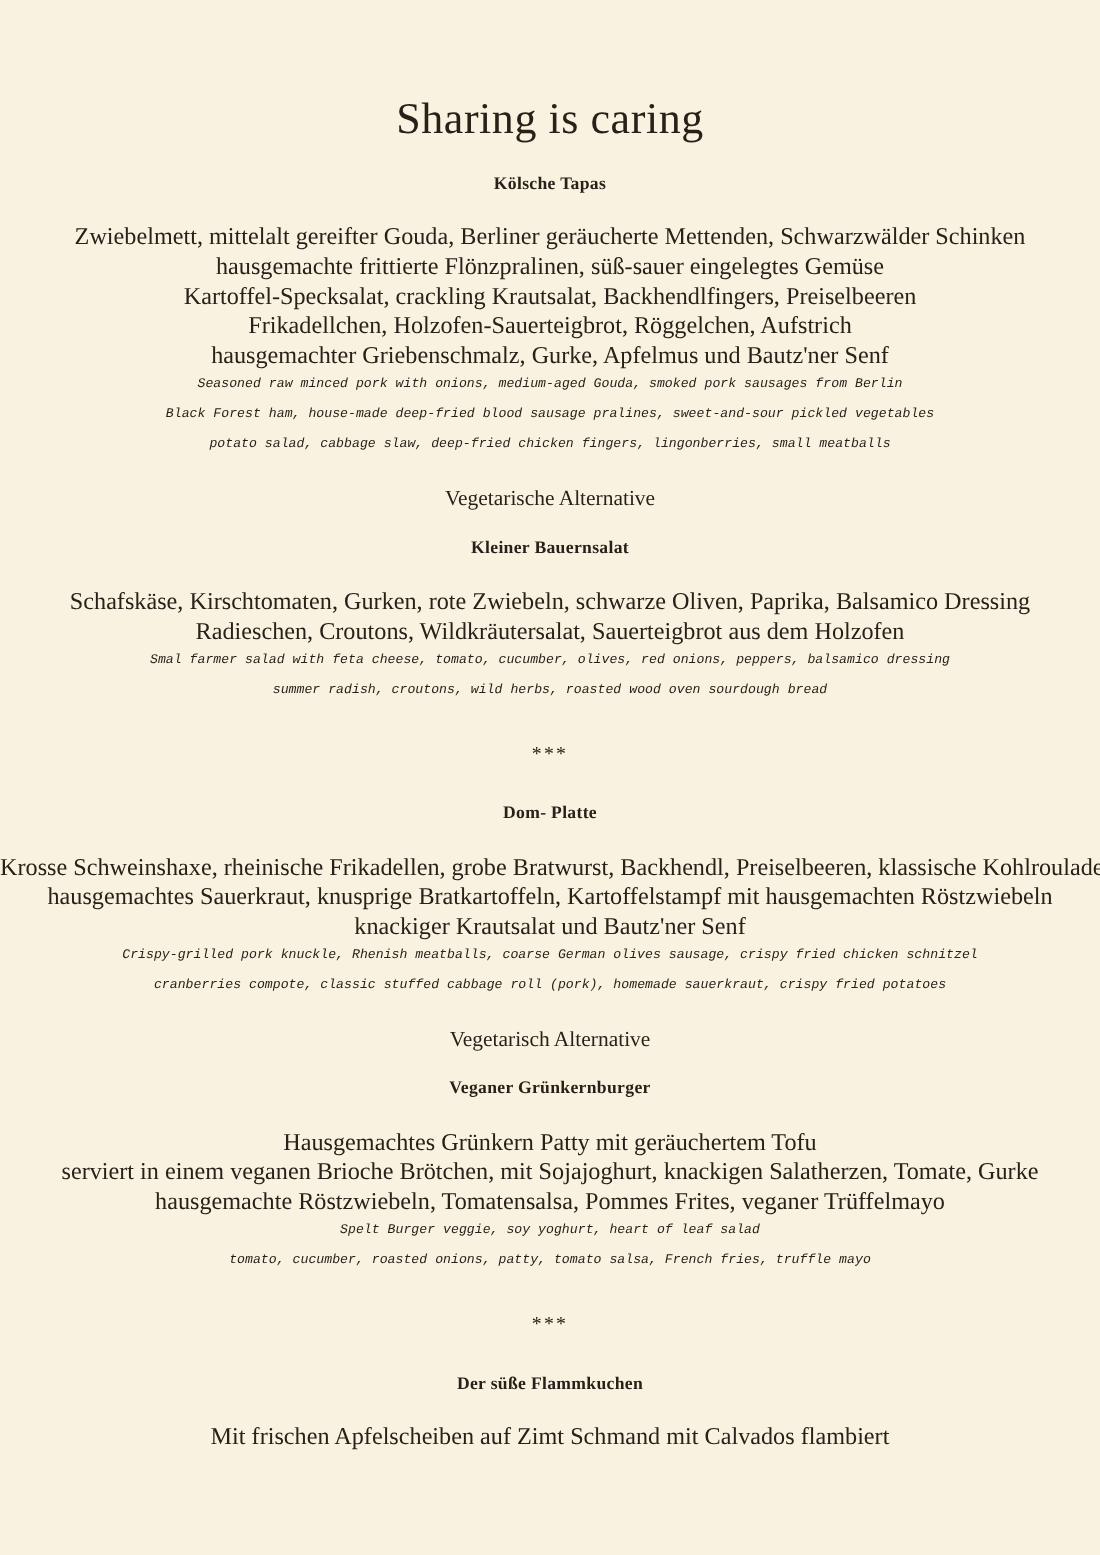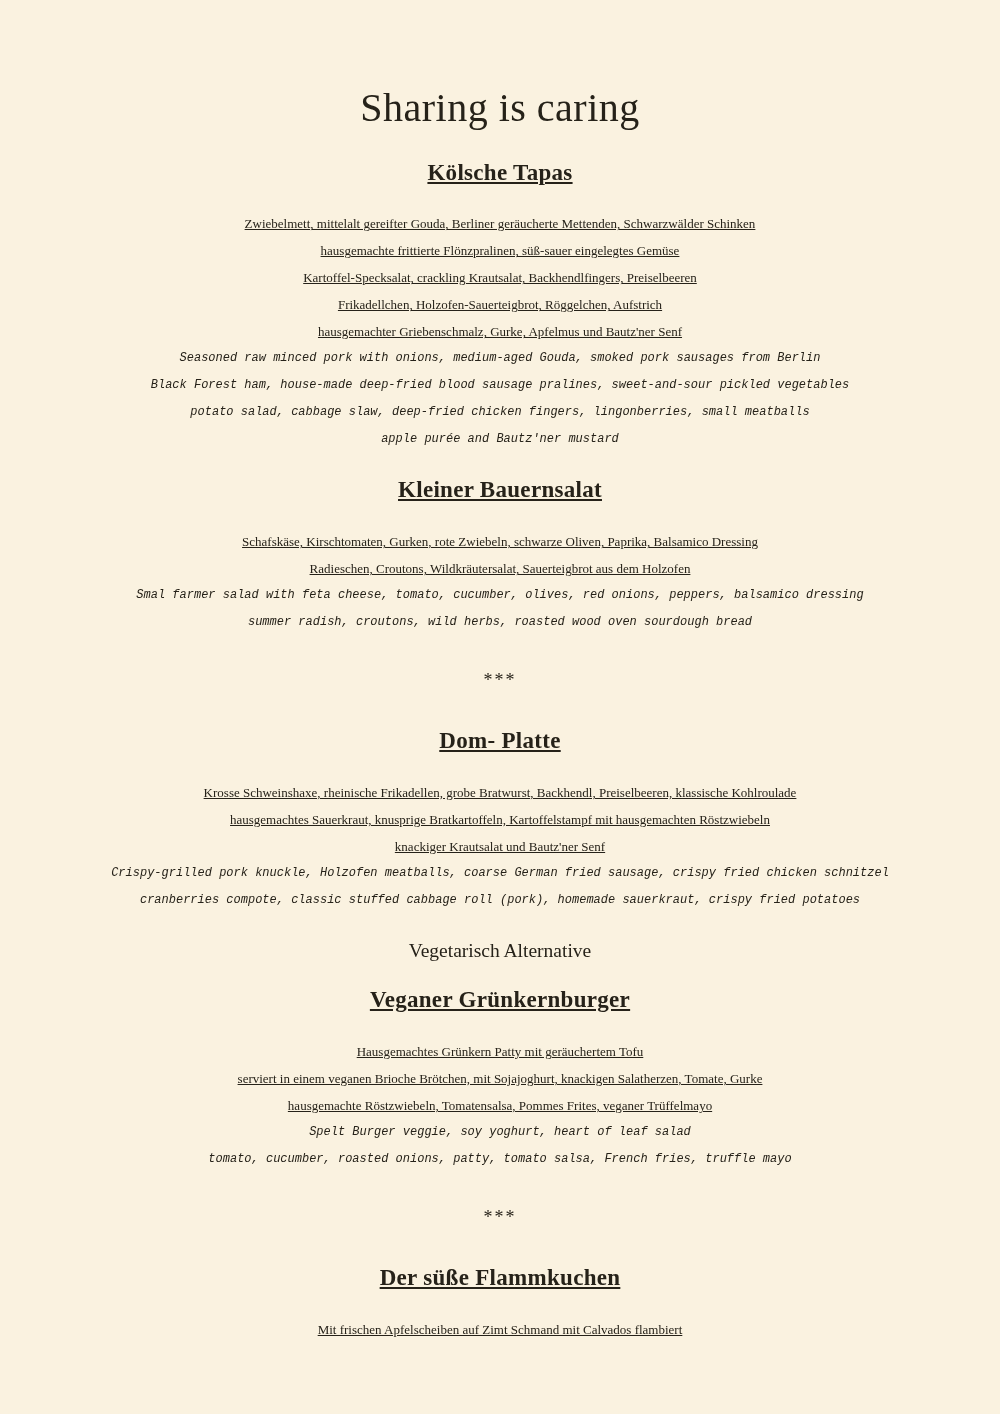--- a/index.html
+++ b/index.html
@@ -24,37 +24,35 @@
     font-weight: 500;
     line-height: 1.15;
     letter-spacing: 0.5px;
   }
   .section-subheading {
     font-size: 19.5px;
     margin-top: 24px;
     line-height: 1.3;
   }
   .section-heading {
-    font-size: 23px;
+    font-size: 16px;
     margin-top: 22px;
     line-height: 1.3;
     letter-spacing: 0.3px;
-    text-decoration: underline;
   }
   .heading-gap {
     margin-top: 34px;
   }
   .body-block {
     margin-top: 23px;
   }
   .de-line {
-    font-size: 13px;
+    font-size: 22px;
     line-height: 27px;
     white-space: nowrap;
-    text-decoration: underline;
   }
   .en-line {
     font-size: 12px;
     line-height: 27px;
     font-style: italic;
     white-space: nowrap;
     font-family: Liberation Mono, monospace;
   }
   .separator {
     font-size: 18px;
@@ -74,43 +72,43 @@
     <h2 class="section-heading">Kölsche Tapas</h2>
     <div class="body-block">
       <div class="de-line">Zwiebelmett, mittelalt gereifter Gouda, Berliner geräucherte Mettenden, Schwarzwälder Schinken</div>
       <div class="de-line">hausgemachte frittierte Flönzpralinen, süß-sauer eingelegtes Gemüse</div>
       <div class="de-line">Kartoffel-Specksalat, crackling Krautsalat, Backhendlfingers, Preiselbeeren</div>
       <div class="de-line">Frikadellchen, Holzofen-Sauerteigbrot, Röggelchen, Aufstrich</div>
       <div class="de-line">hausgemachter Griebenschmalz, Gurke, Apfelmus und Bautz'ner Senf</div>
       <div class="en-line">Seasoned raw minced pork with onions, medium-aged Gouda, smoked pork sausages from Berlin</div>
       <div class="en-line">Black Forest ham, house-made deep-fried blood sausage pralines, sweet-and-sour pickled vegetables</div>
       <div class="en-line">potato salad, cabbage slaw, deep-fried chicken fingers, lingonberries, small meatballs</div>
-      <div class="en-line">apple purée and Bautz'ner mustard</div>
     </div>
   </section>
 
   <section>
+    <div class="section-subheading">Vegetarische Alternative</div>
     <h2 class="section-heading">Kleiner Bauernsalat</h2>
     <div class="body-block">
       <div class="de-line">Schafskäse, Kirschtomaten, Gurken, rote Zwiebeln, schwarze Oliven, Paprika, Balsamico Dressing</div>
       <div class="de-line">Radieschen, Croutons, Wildkräutersalat, Sauerteigbrot aus dem Holzofen</div>
       <div class="en-line">Smal farmer salad with feta cheese, tomato, cucumber, olives, red onions, peppers, balsamico dressing</div>
       <div class="en-line">summer radish, croutons, wild herbs, roasted wood oven sourdough bread</div>
     </div>
   </section>
 
   <div class="separator">***</div>
 
   <section>
     <h2 class="section-heading heading-gap">Dom- Platte</h2>
     <div class="body-block">
       <div class="de-line">Krosse Schweinshaxe, rheinische Frikadellen, grobe Bratwurst, Backhendl, Preiselbeeren, klassische Kohlroulade</div>
       <div class="de-line">hausgemachtes Sauerkraut, knusprige Bratkartoffeln, Kartoffelstampf mit hausgemachten Röstzwiebeln</div>
       <div class="de-line">knackiger Krautsalat und Bautz'ner Senf</div>
-      <div class="en-line">Crispy-grilled pork knuckle, Holzofen meatballs, coarse German fried sausage, crispy fried chicken schnitzel</div>
+      <div class="en-line">Crispy-grilled pork knuckle, Rhenish meatballs, coarse German olives sausage, crispy fried chicken schnitzel</div>
       <div class="en-line">cranberries compote, classic stuffed cabbage roll (pork), homemade sauerkraut, crispy fried potatoes</div>
     </div>
   </section>
 
   <section>
     <div class="section-subheading">Vegetarisch Alternative</div>
     <h2 class="section-heading">Veganer Grünkernburger</h2>
     <div class="body-block">
       <div class="de-line">Hausgemachtes Grünkern Patty mit geräuchertem Tofu</div>
       <div class="de-line">serviert in einem veganen Brioche Brötchen, mit Sojajoghurt, knackigen Salatherzen, Tomate, Gurke</div>

